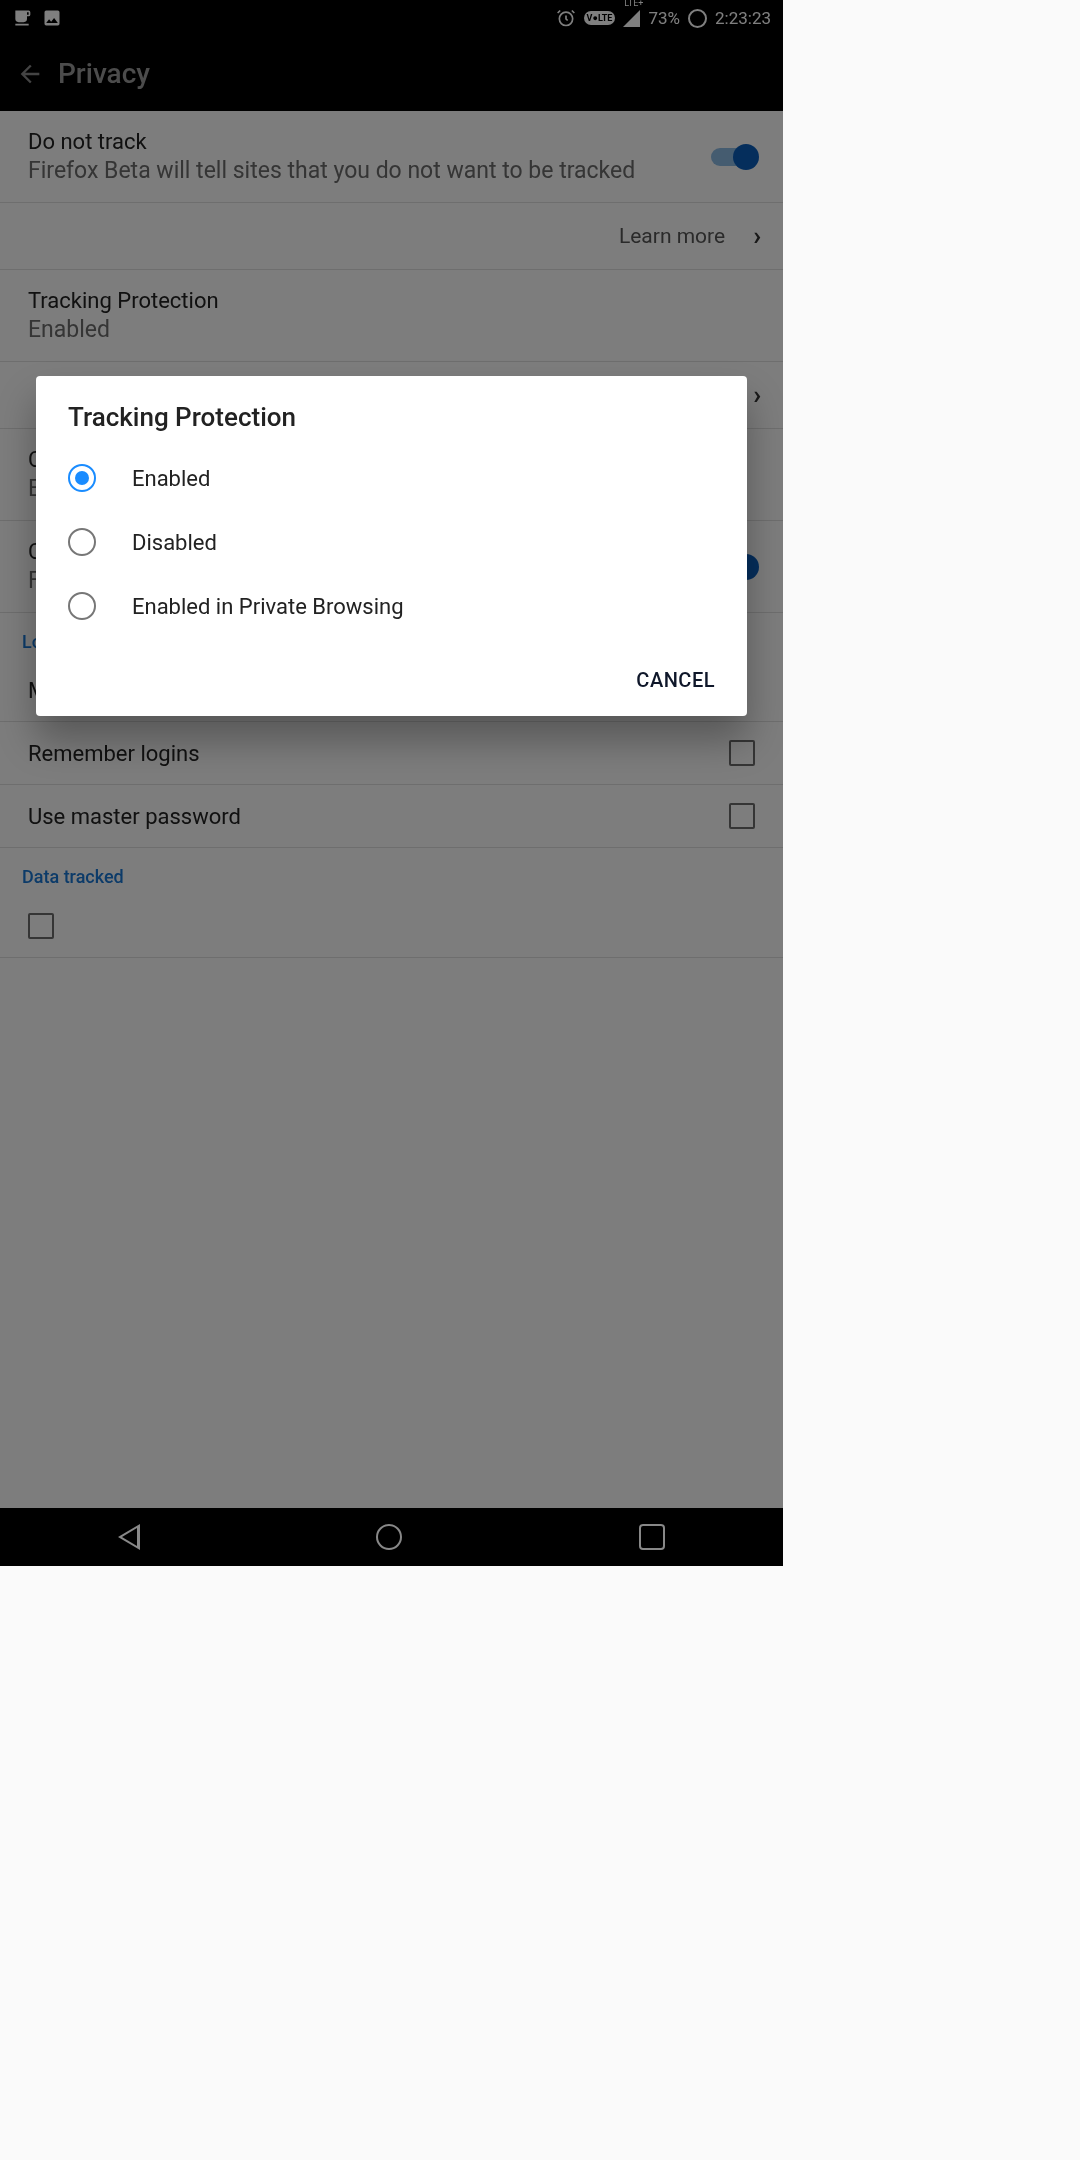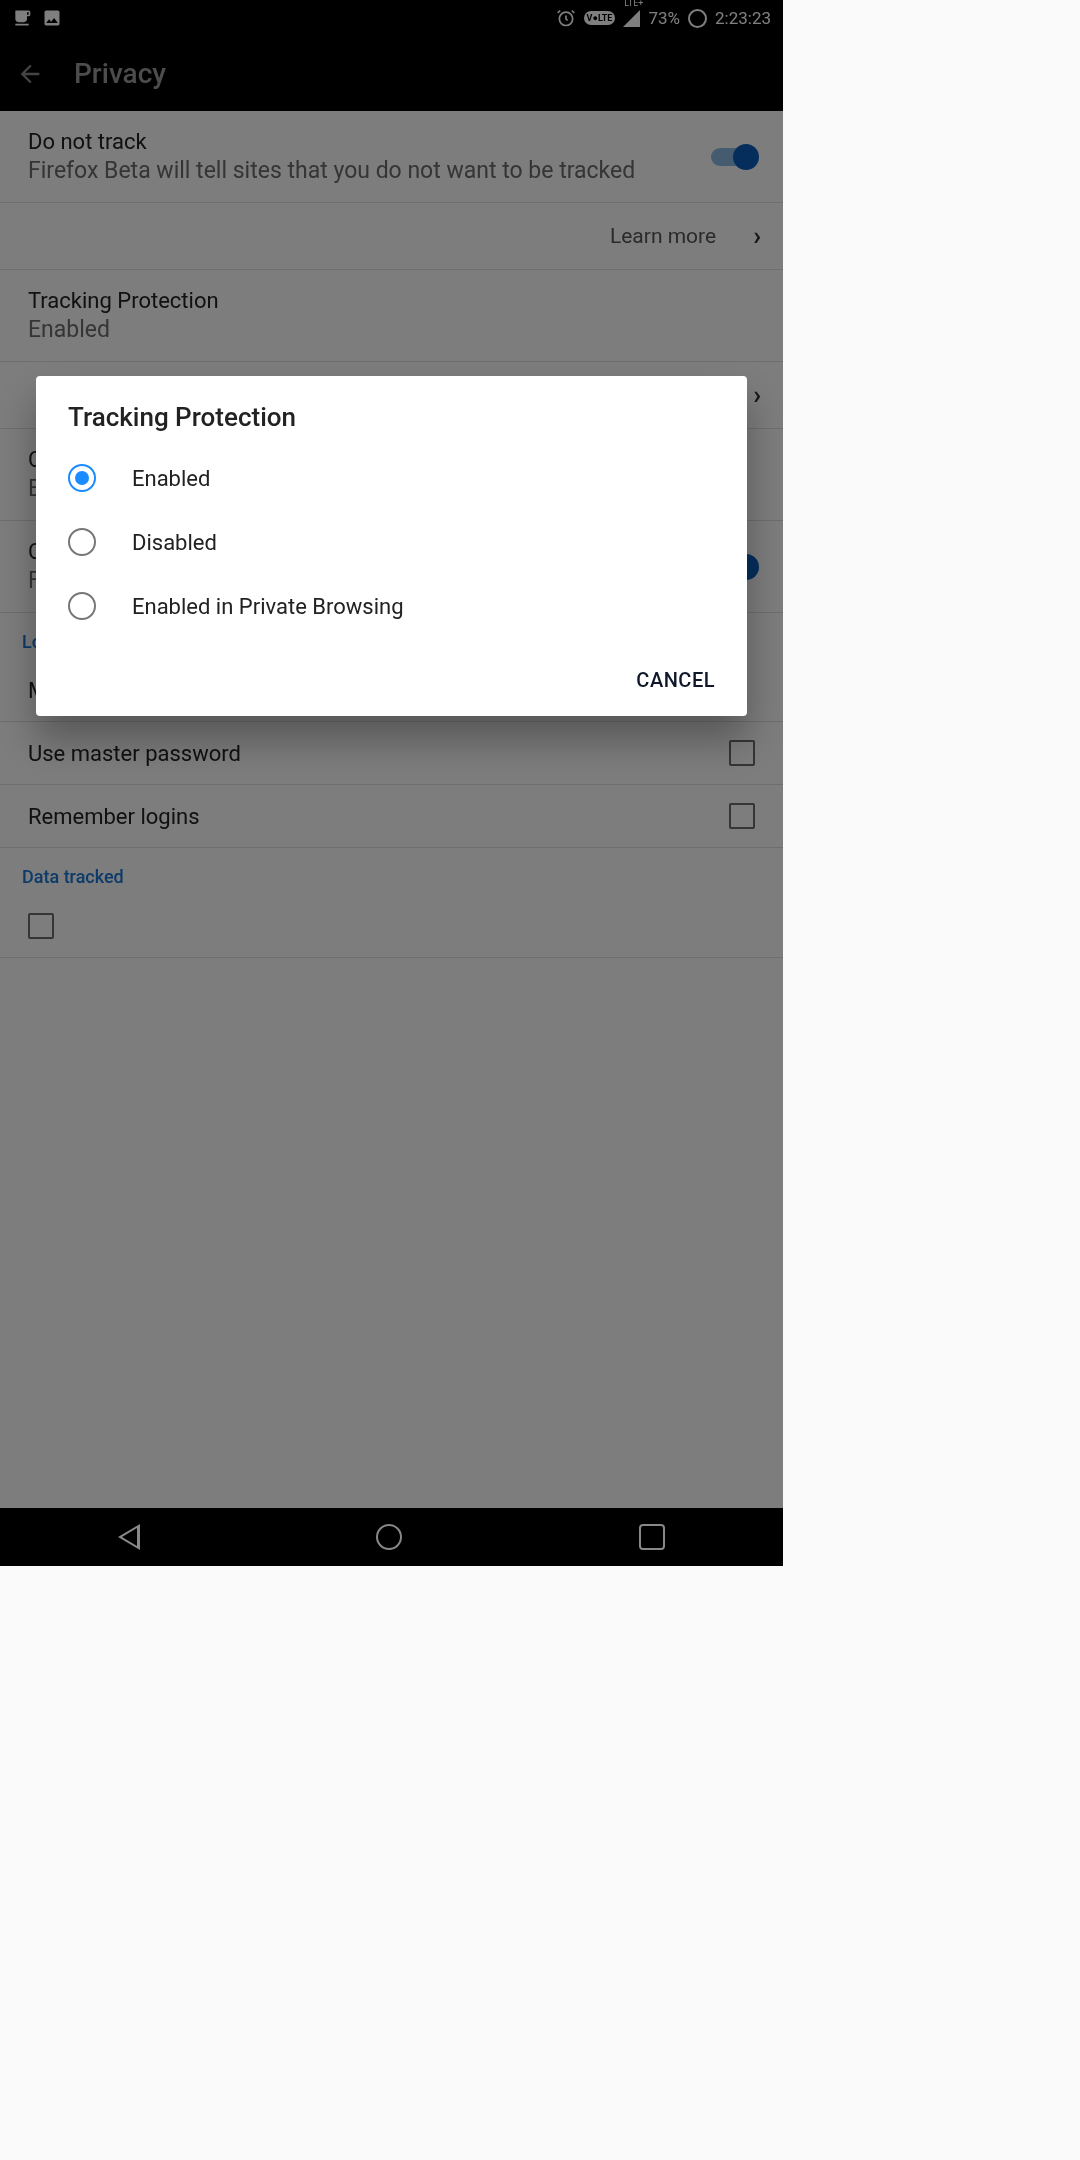--- a/index.html
+++ b/index.html
@@ -69,21 +69,21 @@
       height: 19px;
       border: 2.5px solid #fff;
       border-radius: 50%;
     }
     .app-bar {
       height: 75px;
       background: #000;
       display: flex;
       align-items: center;
       padding: 0 16px;
-      gap: 30px;
+      gap: 14px;
     }
     .back-arrow {
       width: 28px;
       height: 28px;
       color: #888;
     }
     .app-title {
       color: #999;
       font-size: 28px;
       font-weight: 500;
@@ -124,21 +124,21 @@
       background: #0a5cb8;
       border-radius: 50%;
       right: -4px;
       top: -4px;
     }
     .learn-row {
       padding: 18px 22px;
       display: flex;
       justify-content: flex-end;
       align-items: center;
-      gap: 37px;
+      gap: 28px;
       border-bottom: 1px solid #ddd;
       font-size: 21px;
       color: #555;
     }
     .chevron {
       font-size: 26px;
       color: #333;
       font-weight: bold;
     }
     .section-header {
@@ -330,27 +330,27 @@
       <div class="setting-sub">Firefox Beta will clear selected data on exit</div>
     </div>
     <div class="toggle"></div>
   </div>
   <div class="section-header">Logins</div>
   <div class="setting-row">
     <div class="setting-title">Manage logins</div>
   </div>
   <div class="setting-row">
     <div class="setting-text">
+      <div class="setting-title">Remember logins</div>
+    </div>
+    <div class="checkbox"></div>
+  </div>
+  <div class="setting-row">
+    <div class="setting-text">
       <div class="setting-title">Use master password</div>
-    </div>
-    <div class="checkbox"></div>
-  </div>
-  <div class="setting-row">
-    <div class="setting-text">
-      <div class="setting-title">Remember logins</div>
     </div>
     <div class="checkbox"></div>
   </div>
   <div class="section-header">Data tracked</div>
   <div class="setting-row">
     <div class="checkbox"></div>
   </div>
 </div>
 
 <div class="scrim"></div>

